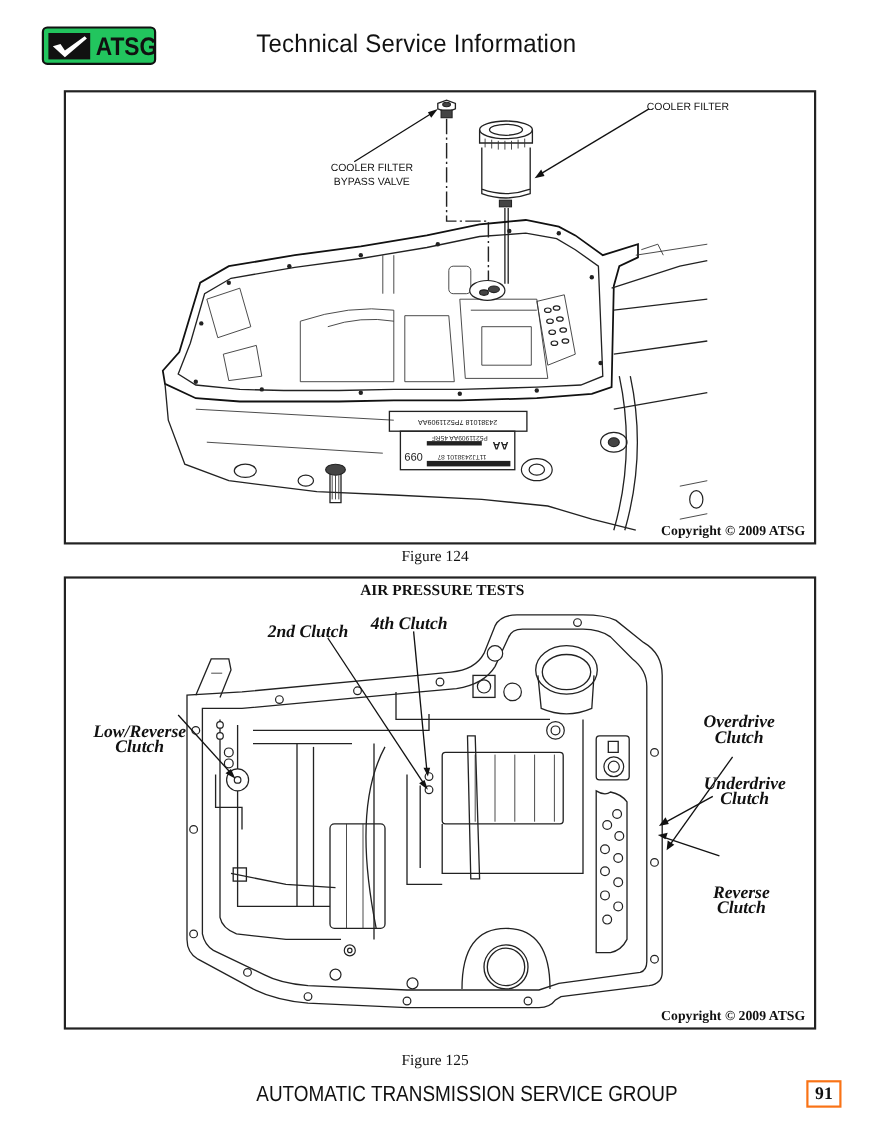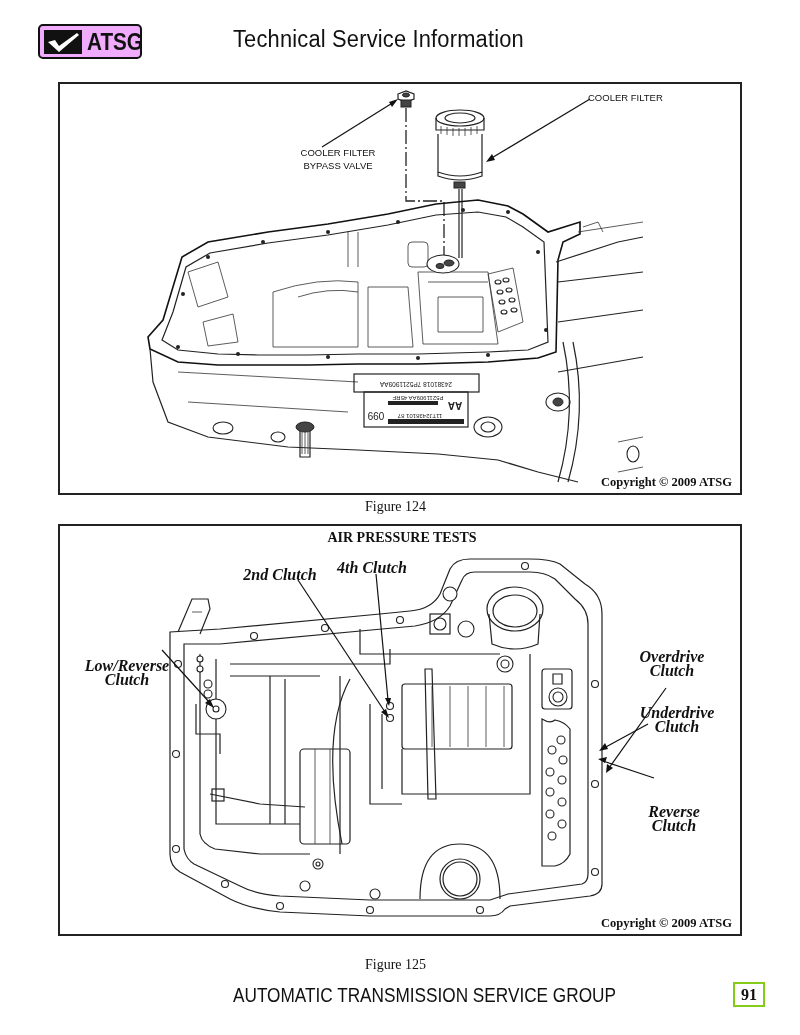--- a/index.html
+++ b/index.html
@@ -1,31 +1,31 @@
 <!DOCTYPE html>
 <html><head>
 <meta charset="utf-8">
 <style>
   html, body { margin: 0; padding: 0; background: #ffffff; }
   body { width: 800px; height: 1035px; position: relative; overflow: hidden; font-family: "Liberation Sans", sans-serif; color: #111; }
   .abs { position: absolute; }
-  .logo { left: 38px; top: 24px; width: 104px; height: 35px; border: 2px solid #111; border-radius: 5px; box-sizing: border-box; background: #f0abfc; }
+  .logo { left: 38px; top: 24px; width: 104px; height: 35px; border: 2px solid #111; border-radius: 5px; box-sizing: border-box; background: #22c55e; }
   .logo-check { position: absolute; left: 4px; top: 4px; width: 38px; height: 24px; background: #111; }
   .logo-text { position: absolute; left: 47px; top: 3px; font-family: "Liberation Sans", sans-serif; font-weight: bold; font-size: 23px; letter-spacing: 0px; color: #111; transform: scaleX(0.9); transform-origin: left; }
   .header-title { left: 233px; top: 26px; font-size: 23px; color: #111; letter-spacing: 0.2px; transform: scaleX(0.95); transform-origin: left; }
   .frame { border: 2px solid #222; box-sizing: border-box; background: #fff; }
   .fig1 { left: 58px; top: 82px; width: 684px; height: 413px; }
   .fig2 { left: 58px; top: 524px; width: 684px; height: 412px; }
   .copyright { font-family: "Liberation Serif", serif; font-weight: bold; font-size: 12.5px; color: #111; }
   .fig-caption { font-family: "Liberation Serif", serif; font-size: 14px; color: #111; }
   .callout-sans { font-family: Liberation Sans, sans-serif; font-size: 9.5px; color: #111; text-align: center; line-height: 13px; }
   .callout-serif { font-family: "Liberation Serif", serif; font-weight: bold; font-style: italic; font-size: 16px; color: #111; text-align: center; line-height: 14px; }
   .fig-title { font-family: "Liberation Serif", serif; font-weight: bold; font-size: 14px; color: #111; }
   .footer-text { left: 233px; top: 984px; font-size: 20px; color: #111; transform: scaleX(0.86); transform-origin: left; letter-spacing: 0px; }
-  .page-num { left: 733px; top: 982px; width: 32px; height: 25px; border: 2px solid #84cc16; box-sizing: border-box; font-family: "Liberation Serif", serif; font-weight: bold; font-size: 16px; text-align: center; line-height: 21px; }
+  .page-num { left: 733px; top: 982px; width: 32px; height: 25px; border: 2px solid #f97316; box-sizing: border-box; font-family: "Liberation Serif", serif; font-weight: bold; font-size: 16px; text-align: center; line-height: 21px; }
   svg { position: absolute; overflow: visible; }
   svg .ln { fill: none; stroke: #222; stroke-width: 1.2; }
   svg .thin { fill: none; stroke: #333; stroke-width: 0.8; }
   svg .thick { fill: none; stroke: #111; stroke-width: 1.6; }
   svg .hole { fill: #fff; stroke: #222; stroke-width: 1.1; }
   svg .dot { fill: #222; stroke: none; }
   svg .dark { fill: #444; stroke: #222; stroke-width: 1; }
   svg .arrow { fill: none; stroke: #111; stroke-width: 1.2; }
   svg .ahead { fill: #111; stroke: none; }
   svg .dash { fill: none; stroke: #222; stroke-width: 1.3; stroke-dasharray: 14 3 2 3; }

